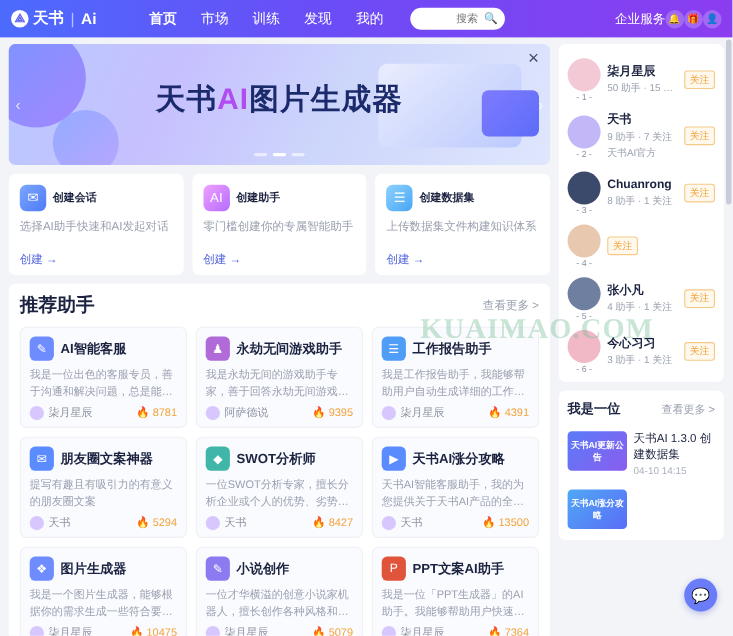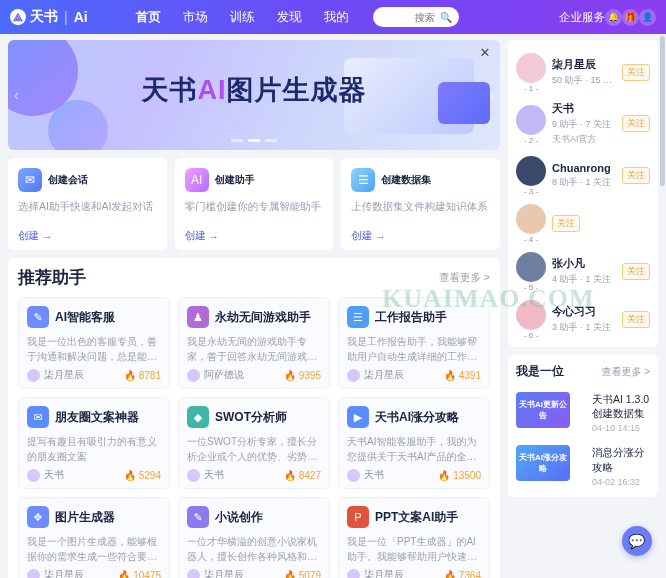--- a/index.html
+++ b/index.html
@@ -130,21 +130,21 @@
   .rhd .m{margin-left:auto;font-size:10px;color:#9aa0b0;}
   .ritem{display:flex;align-items:center;gap:6px;padding:5px 0;}
   .ravatar{width:30px;height:30px;border-radius:50%;flex:none;position:relative;overflow:hidden;}
   .rank{position:absolute;left:50%;transform:translateX(-50%);bottom:-2px;font-size:8px;color:#8a90a0;}
   .rwrap{position:relative;padding-bottom:8px;flex:none;}
   .rinfo{flex:1;min-width:0;}
   .rname{font-size:11px;font-weight:bold;color:#1b2340;white-space:nowrap;overflow:hidden;text-overflow:ellipsis;}
   .rsub{font-size:9px;color:#9aa0b0;margin-top:2px;white-space:nowrap;overflow:hidden;text-overflow:ellipsis;}
   .follow{font-size:9px;color:#f2a33c;border:1px solid #f6c987;background:#fff8ec;border-radius:3px;
     padding:1px 4px;flex:none;}
-  .news{display:flex;gap:22px;padding:6px 0;align-items:flex-start;}
+  .news{display:flex;gap:6px;padding:6px 0;align-items:flex-start;}
   .news-thumb{width:54px;height:36px;border-radius:4px;flex:none;position:relative;overflow:hidden;
     display:flex;align-items:center;justify-content:center;color:#fff;font-size:8px;font-weight:bold;text-align:center;}
   .news-title{font-size:10.5px;color:#1b2340;line-height:1.35;
     overflow:hidden;display:-webkit-box;-webkit-line-clamp:2;-webkit-box-orient:vertical;}
   .news-date{font-size:9px;color:#aab0bd;margin-top:3px;}
 
   .watermark{
     position:absolute; left:382px; top:284px; font-size:26px; font-weight:bold;
     color:rgba(120,190,150,.40); letter-spacing:1px; pointer-events:none;
     font-family:"Liberation Serif", serif;
@@ -478,24 +478,20 @@
             </div>
             <div style="min-width:0">
               <div class="news-title">天书AI 1.3.0 创建数据集</div>
               <div class="news-date">04-10 14:15</div>
             </div>
           </div>
           <div class="news">
             <div class="news-thumb" style="background:linear-gradient(135deg,#4fa8f5,#5a6df7)">
               <span>天书AI涨分攻略</span>
             </div>
-            <div style="min-width:0">
-              <div class="news-title">消息分涨分攻略</div>
-              <div class="news-date">04-02 16:32</div>
-            </div>
           </div>
         </div>
     </div>
   </div>
 </div>
 
 <div class="watermark">KUAIMAO.COM</div>
 <div class="chat-fab">💬</div>
 <div class="scrollbar"></div>
 

